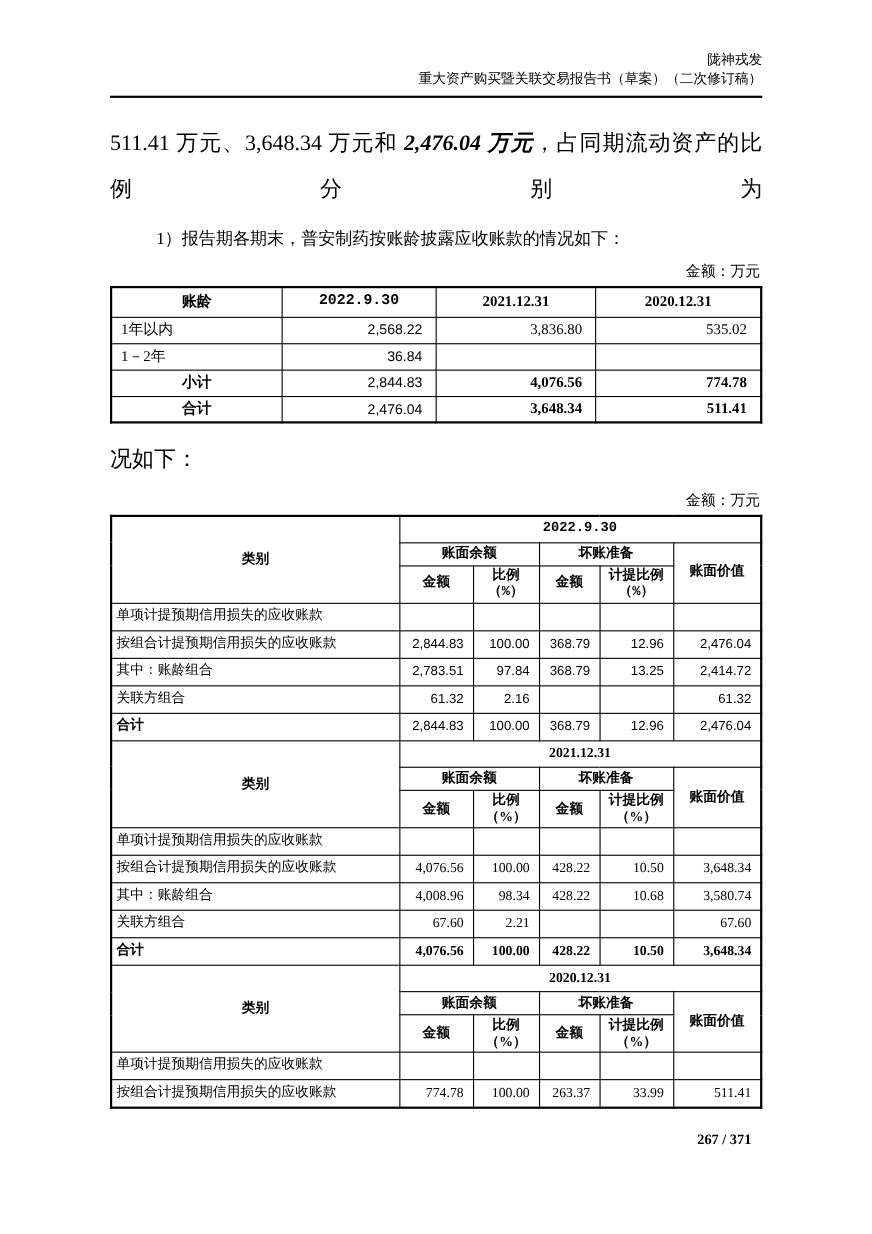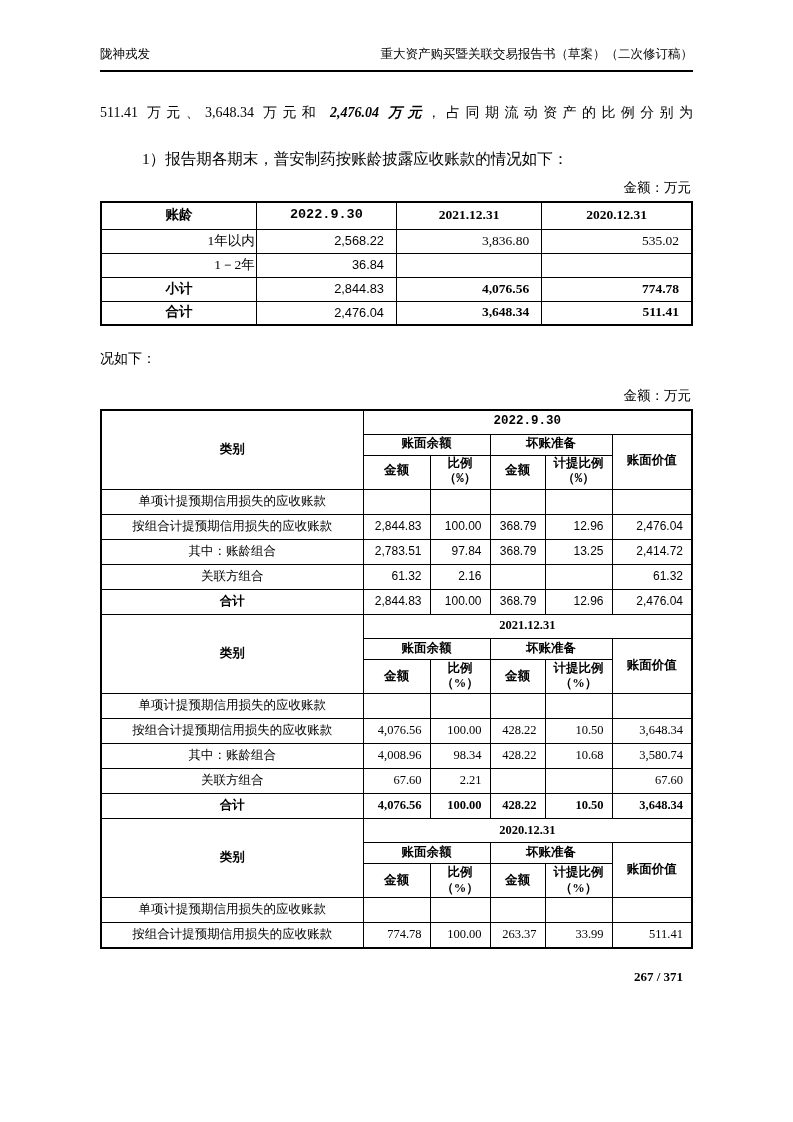--- a/index.html
+++ b/index.html
@@ -7,42 +7,43 @@
     width:793px;height:1122px;background:#ffffff;position:relative;
     font-family:"Liberation Serif","DejaVu Serif",serif;color:#000;
     overflow:hidden;margin:0 auto;
   }
   .content{width:593px;margin-left:100px;}
   
   .hdr{
     display:flex;justify-content:space-between;align-items:flex-end;
     padding-top:46px;padding-bottom:7px;border-bottom:2px solid #000;
     font-size:12.5px;
+    flex-direction:column;
   }
   
-  .intro{margin-top:20px;font-size:14px;line-height:42px;}
+  .intro{margin-top:20px;font-size:20px;line-height:42px;}
   .j{text-align:justify;text-align-last:justify;}
   .bi{font-weight:bold;font-style:italic;}
   .b{font-weight:bold;}
   .item-heading{font-size:15.5px;line-height:26px;margin-top:12px;text-indent:42px;}
   .unit{font-size:13.5px;text-align:right;margin:7px 2px 4px 0;}
   
   table{border-collapse:collapse;width:100%;table-layout:fixed;}
   .tbl{border:2px solid #000;}
   .tbl td{border:1px solid #000;overflow:hidden;vertical-align:middle;line-height:1.25;}
   .t1{font-size:13.5px;}
   .t1 tr{height:24px;}
   .t1 tr.t1h{height:27px;}
   .t2{font-size:12.5px;}
   .hd{text-align:center;font-weight:bold;}
   .num{text-align:right;padding-right:12px;}
   .t2 .num{padding-right:8px;}
-  .lab{text-align:right;padding-left:8px;}
+  .lab{text-align:left;padding-left:8px;}
   .ctr{text-align:center;}
-  .rlab{text-align:center;padding:0 4px;}
+  .rlab{padding:0 4px;font-family:Liberation Mono, monospace;}
   
   .n22{font-family:"Liberation Sans","DejaVu Sans",sans-serif;font-weight:normal;font-size:12.8px;}
   .t2 .n22{font-size:12px;}
   .hd22{font-family:Liberation Mono, monospace;}
   .hr1{height:24px;}
   .hr2{height:21px;}
   .hr3{height:32px;}
   .dr{height:25px;}
   .footer{margin-top:20px;text-align:right;font-weight:bold;font-size:13px;padding-right:10px;}
 </style>

